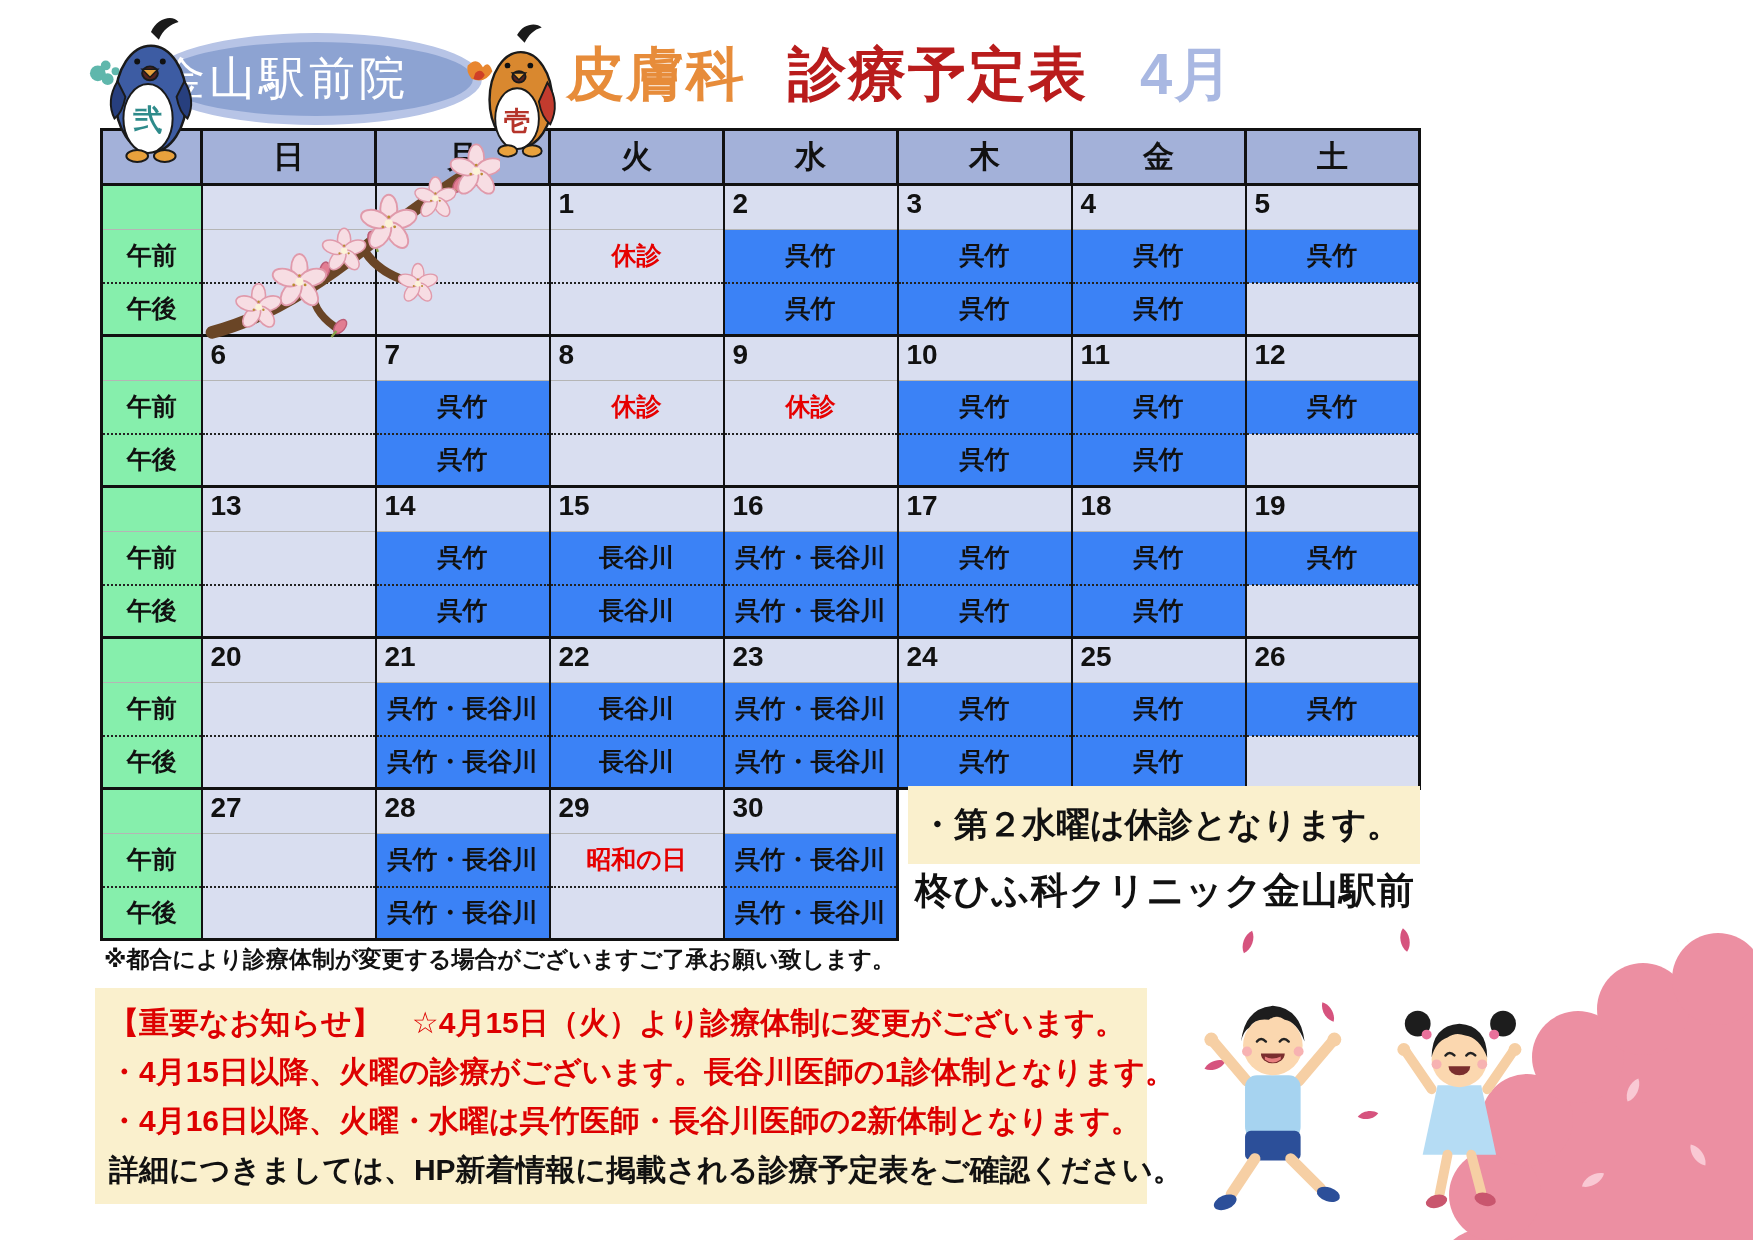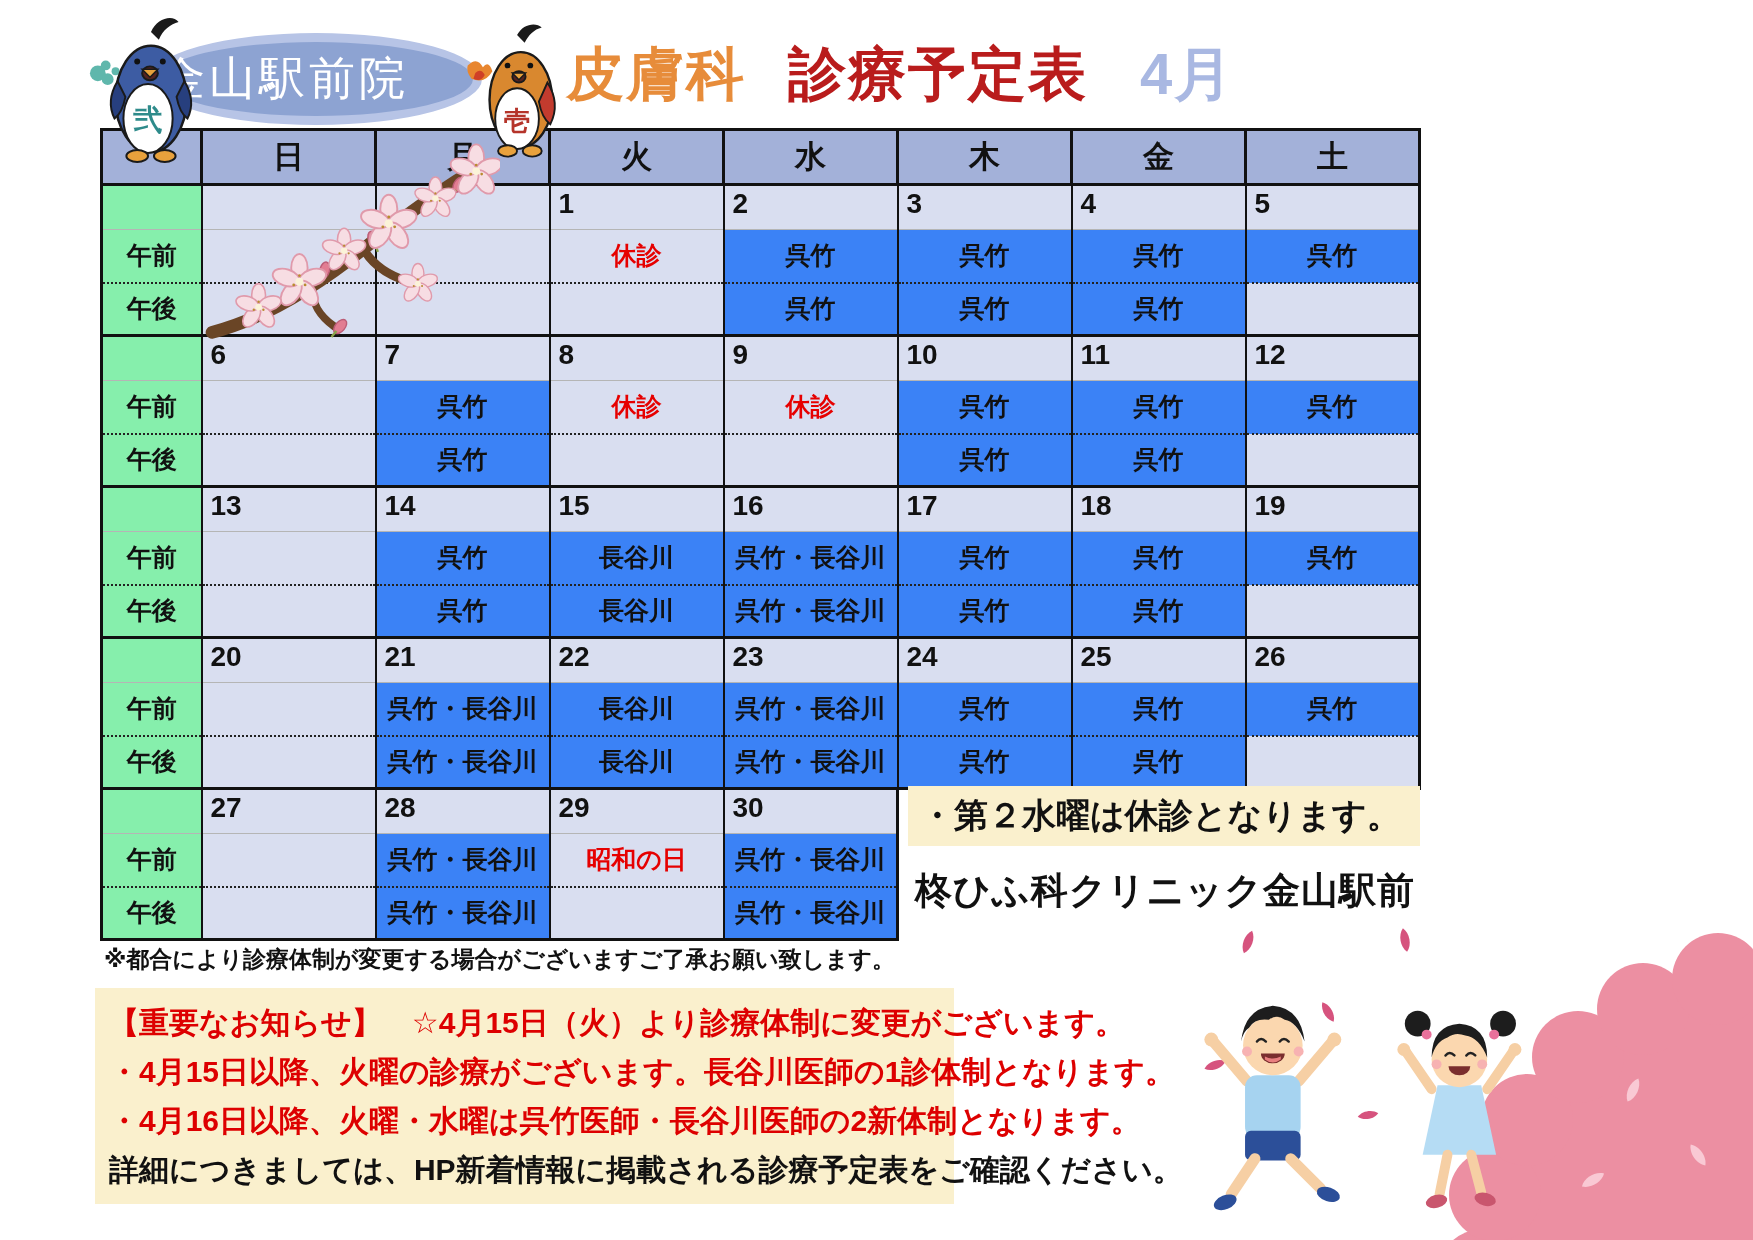--- a/index.html
+++ b/index.html
@@ -43,28 +43,28 @@
   tr.row-am td{border-bottom:2px dotted #222;}
   tr.row-pm td{border-bottom:3px solid #111;}
   table.schedule td.lbl{background:#86efac;border-left:3px solid #111;font-size:25px;text-align:center;vertical-align:middle;padding:0;}
   table.schedule td.open{background:#3b82f6;}
   table.schedule td.closed{color:#e60000;}
   tr:not(.partial) th:last-child,tr:not(.partial) td:last-child{border-right:3px solid #111;}
   td.cut{border-right:3px solid #111 !important;}
 
   
   .side-note{
-    left:908px;top:786px;width:512px;height:60px;z-index:2;background:#faf0cd;
+    left:908px;top:786px;width:512px;height:78px;z-index:2;background:#faf0cd;
     display:flex;align-items:center;padding-left:12px;box-sizing:border-box;
     font-size:34px;color:#111;white-space:nowrap;
   }
   .clinic-name{left:915px;top:866px;z-index:2;font-size:37px;letter-spacing:1px;white-space:nowrap;}
   .disclaimer{left:104px;top:944px;z-index:2;font-size:23px;white-space:nowrap;}
   .notice-box{
-    left:95px;top:988px;width:859px;height:216px;z-index:3;background:#faf0cd;
+    left:95px;top:988px;width:1052px;height:216px;z-index:3;background:#faf0cd;
     padding:10px 14px;box-sizing:border-box;
   }
   .notice-box p{margin:0;font-size:30px;line-height:49px;white-space:nowrap;}
   .notice-red{color:#dd0000;}
   .notice-black{color:#111;}
 
   .corner-illustration{left:1153px;top:880px;width:600px;height:360px;z-index:1;pointer-events:none;}
   .children{left:1160px;top:982px;width:440px;height:258px;z-index:2;pointer-events:none;}
 </style>
 </head>

